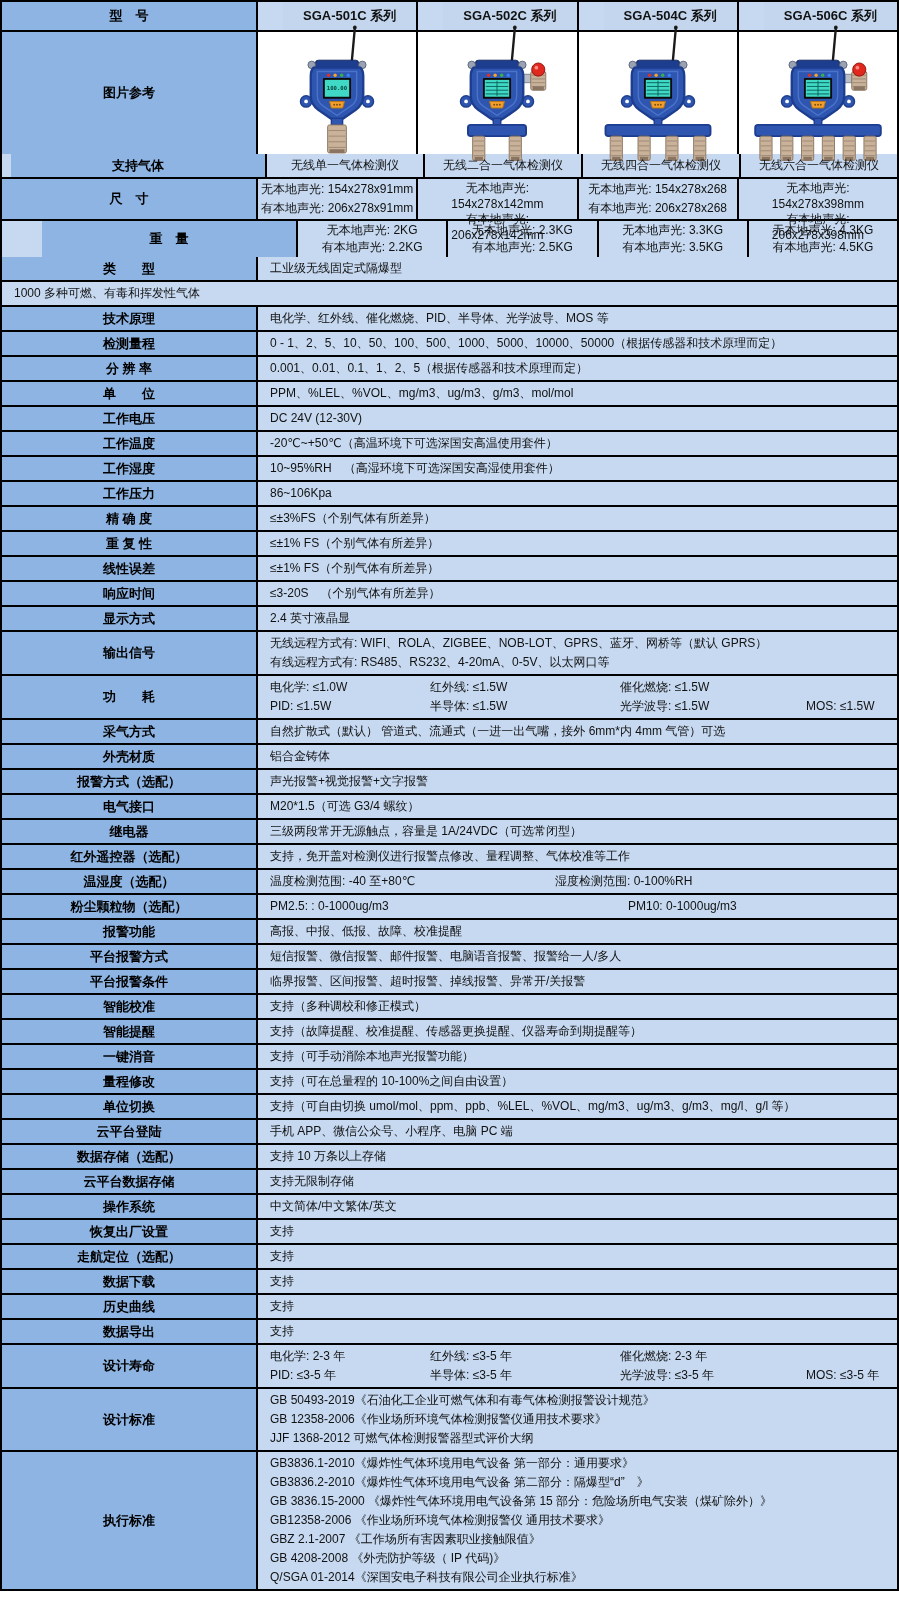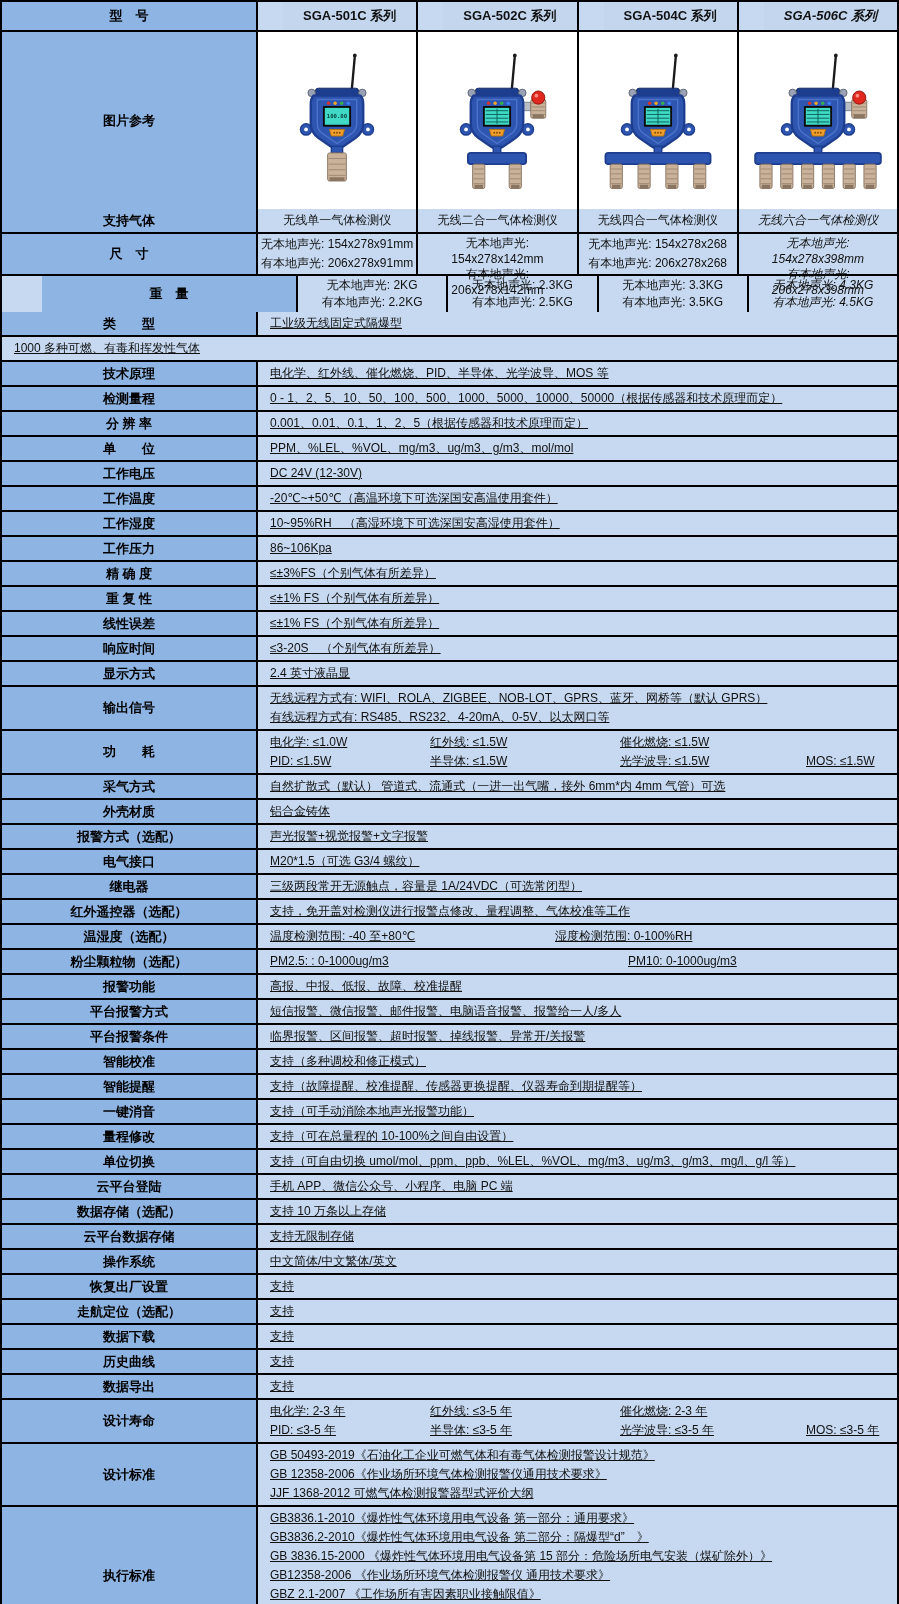--- a/index.html
+++ b/index.html
@@ -5,34 +5,34 @@
   html,body{margin:0;padding:0;background:#fff;}
   body{width:899px;font-family:"Liberation Sans","DejaVu Sans",sans-serif;color:#111;}
   .tbl{width:899px;box-sizing:border-box;border:2px solid #000;background:#c6d9f1;}
   .row{display:flex;border-top:2px solid #000;box-sizing:border-box;}
   .row:first-child{border-top:none;}
   .lab{flex:0 0 256px;box-sizing:border-box;background:#8db4e2;border-right:2px solid #000;
        display:flex;align-items:center;justify-content:center;text-align:center;
        font-weight:700;font-size:13px;color:#000;padding:2px 4px;line-height:16px;}
   .val{flex:1;min-width:0;display:flex;flex-direction:column;justify-content:center;
        padding:2px 6px 2px 12px;font-size:12px;}
-  .line{line-height:19px;white-space:pre-wrap;text-decoration:underline;}
+  .line{line-height:19px;white-space:pre-wrap;}
   .g4{display:grid;grid-template-columns:160px 190px 186px auto;}
   .g2{display:grid;grid-template-columns:285px auto;}
   .g2b{display:grid;grid-template-columns:358px auto;}
   .cells{flex:1;display:flex;min-width:0;}
   .pcell{flex:1;min-width:0;box-sizing:border-box;border-right:2px solid #000;
          display:flex;flex-direction:column;justify-content:space-evenly;align-items:center;
          text-align:center;font-size:12px;padding:1px 2px;}
-  .pcell:last-child{border-right:none;font-style:italic;}
+  .pcell:last-child{border-right:none;}
   .hrow{height:28px;}
   .hcell{font-weight:700;font-size:13px;background:#c3d6ee;justify-content:center;margin-left:25px;}
-  .imgrow{height:179px;justify-content:flex-end;}
+  .imgrow{height:124px;justify-content:flex-end;}
   .imgcell{background:#fff;justify-content:center;}
-  .h22{height:23px;}
+  .h22{height:23px;padding-left:9px;}
   .h42{height:42px;}
   .h38{height:38px;padding-left:40px;}
   .srow{min-height:19px;}
   .det svg{display:block;}
 </style>
 </head>
 <body>
 
 <div class="tbl">
 

